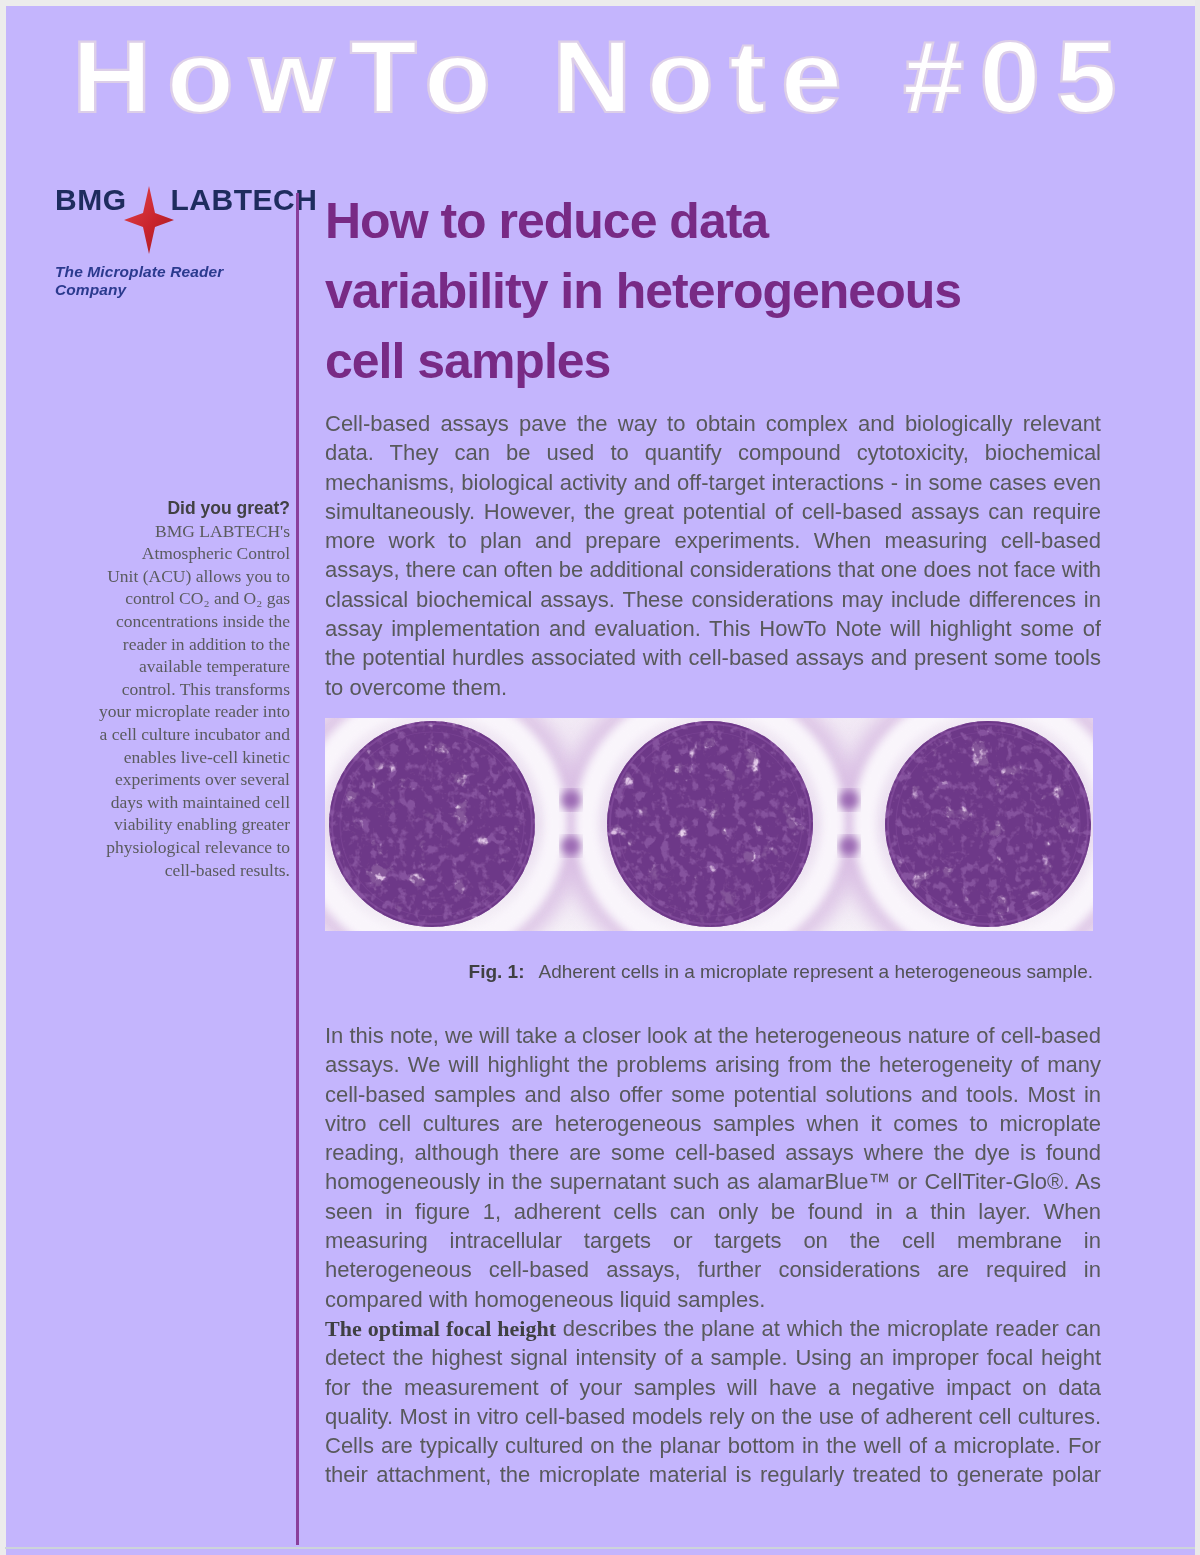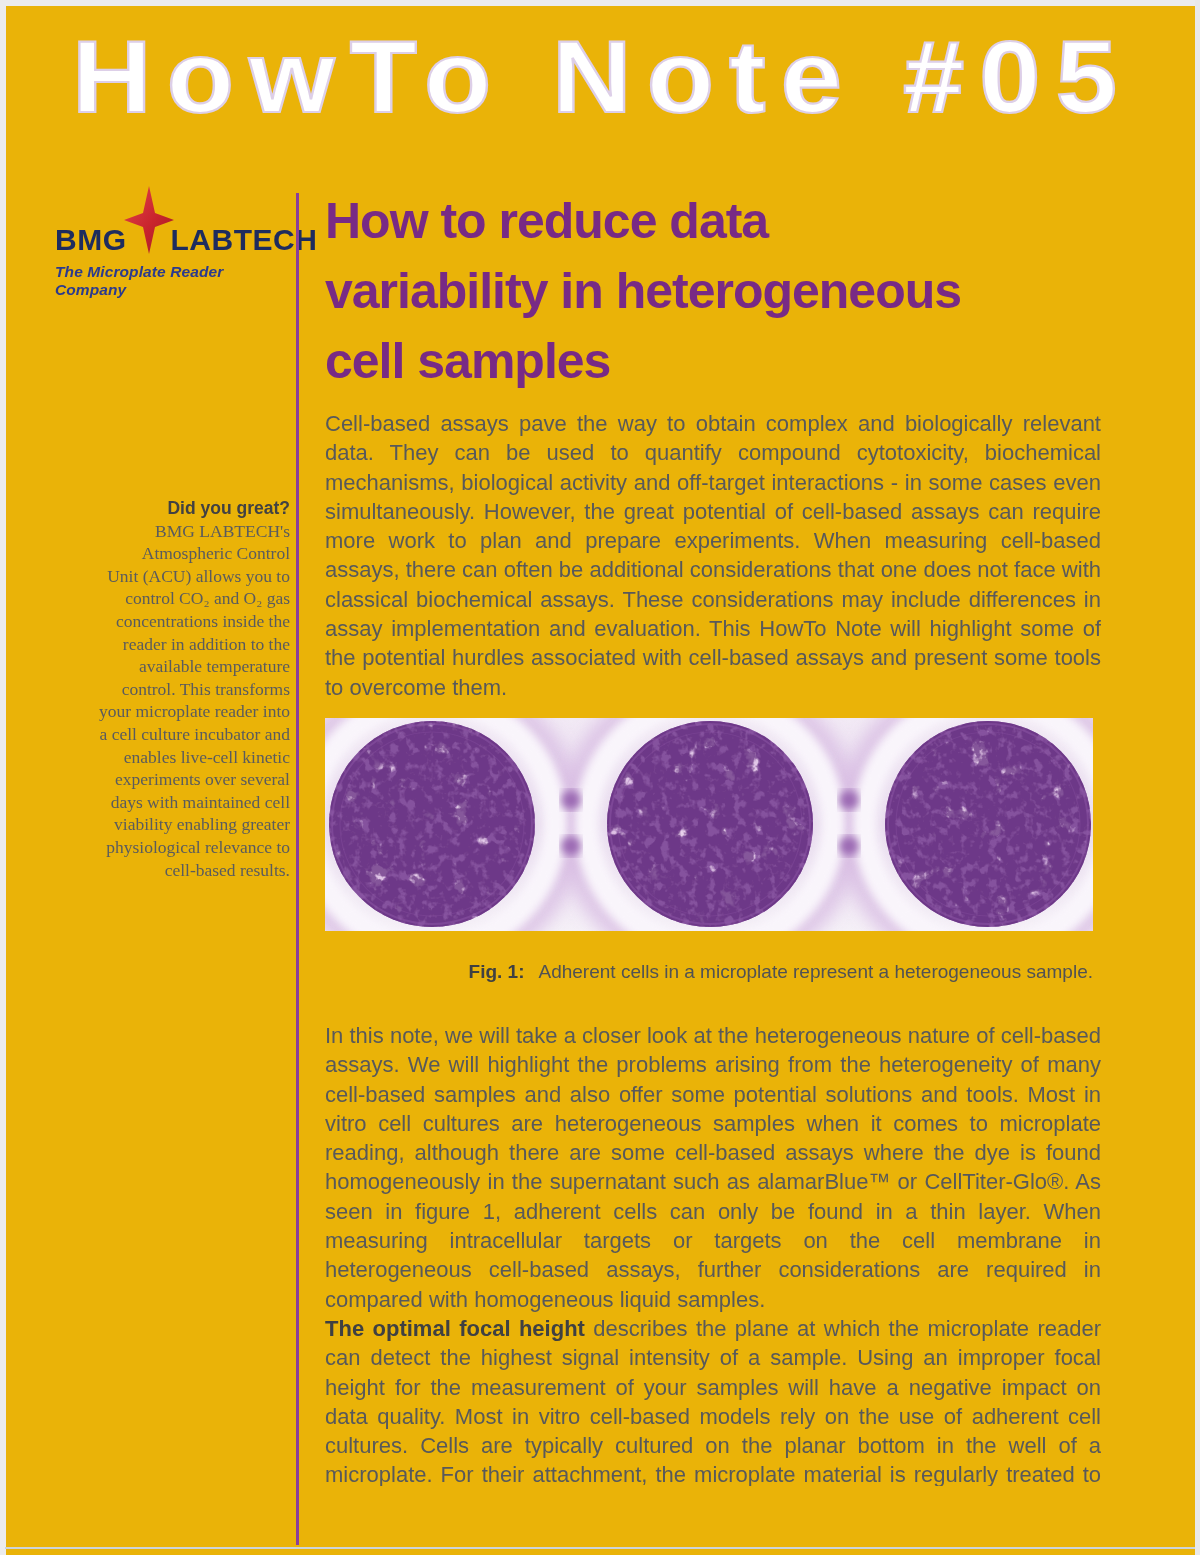--- a/index.html
+++ b/index.html
@@ -1,32 +1,32 @@
 <!DOCTYPE html>
 <html><head>
 <meta charset="utf-8">
 <style>
   html,body{margin:0;padding:0;background:#ffffff;}
   .page{
-    position:relative;width:1200px;height:1555px;background:#eab308;overflow:hidden;
+    position:relative;width:1200px;height:1555px;background:#c4b5fd;overflow:hidden;
     font-family:"Liberation Sans",sans-serif;
   }
   
   .edge{position:absolute;background:#ececec;}
   .edge-left{left:0;top:0;width:6px;height:1555px;}
   .edge-top{left:0;top:0;width:1200px;height:6px;}
   .edge-right{right:0;top:0;width:5px;height:1555px;background:#e9e9e9;}
   .bottom-line{position:absolute;left:5px;right:5px;top:1547px;height:2px;background:#ccd4da;}
 
   
   .watermark{position:absolute;left:0;top:18px;width:1200px;height:120px;}
 
   
   .logo{position:absolute;left:55px;top:186px;width:236px;}
-  .logo-line{display:flex;align-items:flex-end;justify-content:flex-start;color:#1e2c5e;
+  .logo-line{display:flex;justify-content:flex-start;color:#1e2c5e;
     font-weight:bold;font-size:30px;letter-spacing:.5px;line-height:.95;}
   .logo-star{width:50px;height:68px;margin:0 -3px;flex:0 0 auto;}
   .tagline{margin-top:9px;font-size:15.5px;font-weight:bold;font-style:italic;color:#2b3a8e;letter-spacing:.1px;}
 
   
   .divider{position:absolute;left:296px;top:193px;width:3px;height:1352px;background:#8a3f9b;}
 
   
   .sidebar{position:absolute;left:38px;top:497px;width:252px;text-align:right;
     font-size:17.5px;line-height:22.6px;color:#5a5b5e;}
@@ -34,21 +34,21 @@
   .sidebar-body{white-space:pre-line;font-family:Liberation Serif, serif;}
 
   
   .main{position:absolute;left:325px;top:0;width:776px;height:1486px;overflow:hidden;}
   .title{margin:186px 0 0 0;font-size:50px;line-height:70px;font-weight:bold;
     color:#782a85;letter-spacing:-1px;white-space:pre-line;}
   .para{margin:0;font-size:22px;line-height:29.3px;color:#58595b;text-align:justify;}
   .intro{margin-top:13px;}
   .p2{margin-top:38px;}
   .p3{margin-top:0;}
-  .b{font-weight:bold;color:#3f4042;}
+  .b{font-weight:bold;color:#3f4042;font-family:Liberation Serif, serif;}
   .i{}
 
   
   .figure{margin:16px 0 0 0;width:768px;text-align:right;}
   .fig-img{display:block;width:768px;height:213px;}
   .caption{margin-top:30px;font-size:19px;color:#515254;}
   .caption-label{font-weight:bold;color:#3f4042;margin-right:14px;}
 </style>
 </head>
 <body>

